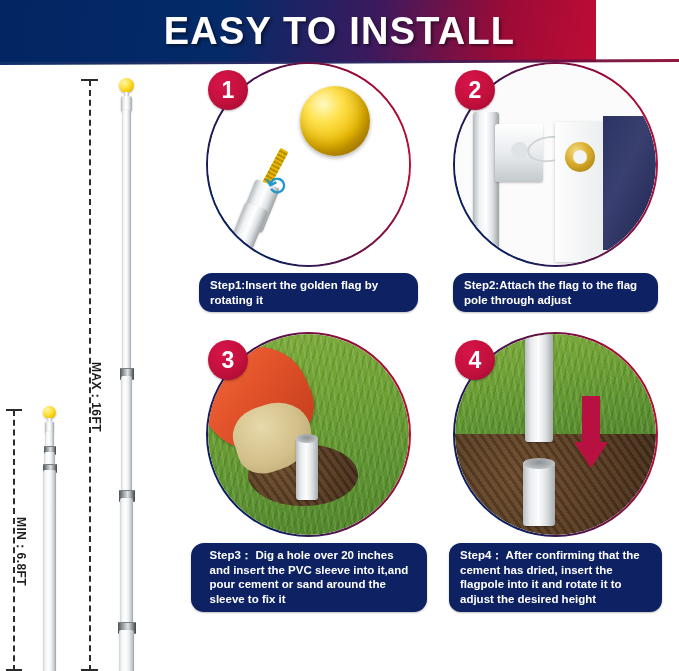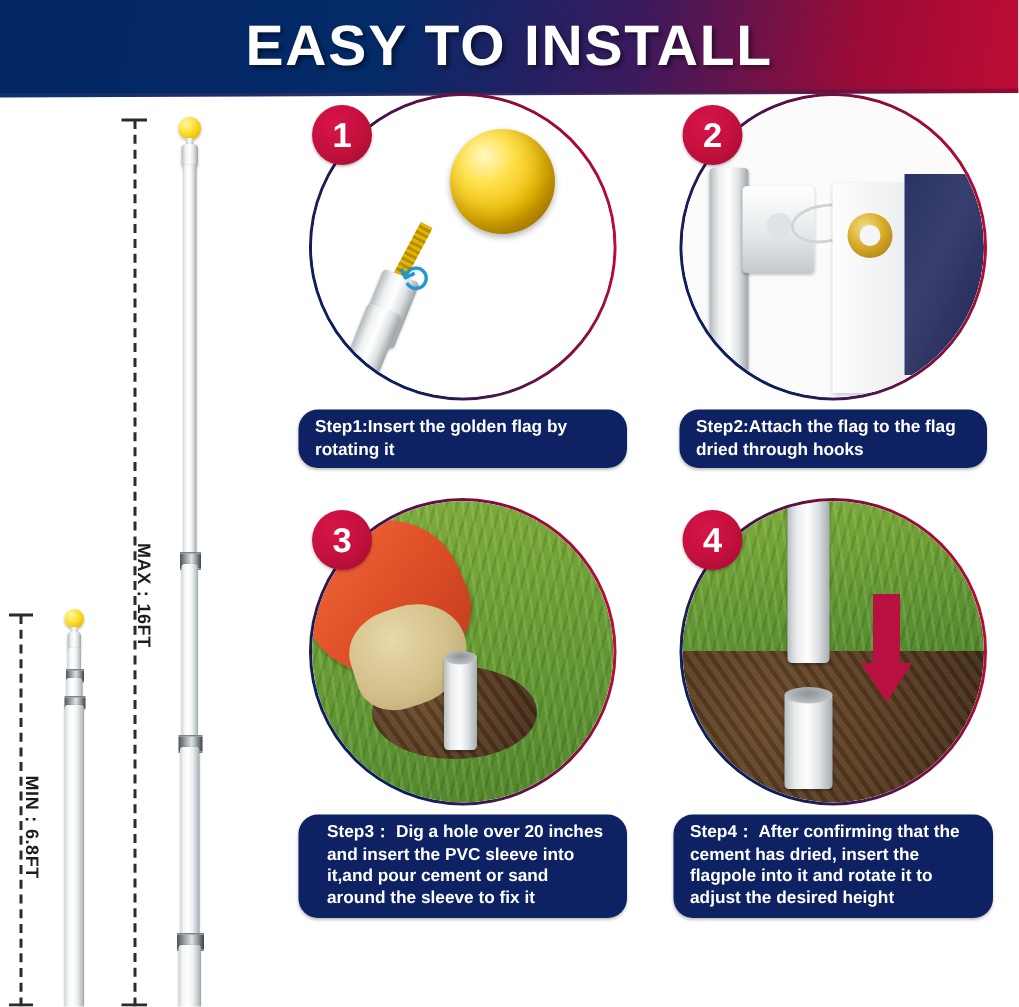--- a/index.html
+++ b/index.html
@@ -2,21 +2,21 @@
 <html><head>
 <meta charset="utf-8">
 <style>
   html,body{margin:0;padding:0;background:#ffffff;}
   body{width:679px;height:671px;overflow:hidden;
        font-family:"Liberation Sans","DejaVu Sans",sans-serif;
        -webkit-font-smoothing:antialiased;}
   .page{position:relative;width:679px;height:671px;background:#fff;}
 
   
-  .banner{position:absolute;left:0;top:0;width:679px;height:62px;
+  .banner{position:absolute;left:0;top:0;width:596px;height:62px;
           background:linear-gradient(100deg,#022662 0%,#042a68 38%,#3a1a5e 62%,#9c0b36 84%,#bd0c35 100%);
           overflow:hidden;}
   .banner-title{position:absolute;left:0;top:0;width:679px;height:62px;
           display:flex;align-items:center;justify-content:center;
           color:#ffffff;font-size:38px;font-weight:bold;letter-spacing:1.2px;
           text-shadow:2px 2px 3px rgba(0,0,0,.45);}
   .banner-under{position:absolute;left:0;top:62px;width:679px;height:3px;
           background:linear-gradient(100deg,#022662 0%,#29215f 55%,#8d0b33 100%);
           transform:skewY(-0.25deg);transform-origin:left top;opacity:.95;}
 
@@ -187,40 +187,40 @@
             <div class="hook" style="left:72px;top:72px;width:42px;height:22px;transform:rotate(-8deg);"></div>
             <div class="flag-panel" style="left:100px;top:58px;width:48px;height:140px;"></div>
             <div class="grommet" style="left:110px;top:78px;width:30px;height:30px;"></div>
             <div class="grommet-hole" style="left:118px;top:86px;width:14px;height:14px;"></div>
             <div class="flag-navy" style="left:148px;top:52px;width:56px;height:134px;"></div>
           </div>
         </div>
       </div>
       <div class="badge">2</div>
     </div>
-    <div class="caption" style="width:205px;">Step2:Attach the flag to the flag dried through hooks</div>
+    <div class="caption" style="width:205px;">Step2:Attach the flag to the flag pole through adjust</div>
   </div>
 
   <div class="step" style="left:190px;top:332px;">
     <div class="circle-wrap">
       <div class="ring">
         <div class="ring-inner">
           <div class="photo">
             <div class="grass"></div>
             <div class="soil" style="left:40px;top:110px;width:110px;height:62px;border-radius:50%;"></div>
             <div class="bucket" style="left:-6px;top:14px;width:108px;height:104px;border-radius:48% 52% 40% 60%;transform:rotate(-24deg);"></div>
             <div class="sand" style="left:26px;top:70px;width:78px;height:66px;border-radius:46% 54% 60% 40%;transform:rotate(-18deg);"></div>
             <div class="pvc" style="left:88px;top:104px;width:22px;height:62px;"></div>
             <div class="pvc-top" style="left:88px;top:100px;width:22px;height:9px;"></div>
           </div>
         </div>
       </div>
       <div class="badge">3</div>
     </div>
-    <div class="caption" style="width:219px;padding-left:19px;">Step3： Dig a hole over 20 inches and insert the PVC sleeve into it,and pour cement or sand around the sleeve to fix it</div>
+    <div class="caption" style="width:236px;padding-left:19px;">Step3： Dig a hole over 20 inches and insert the PVC sleeve into it,and pour cement or sand around the sleeve to fix it</div>
   </div>
 
   <div class="step" style="left:437px;top:332px;">
     <div class="circle-wrap">
       <div class="ring">
         <div class="ring-inner">
           <div class="photo">
             <div class="grass" style="height:108px;"></div>
             <div class="soil" style="top:100px;height:101px;"></div>
             <div class="pvc" style="left:70px;top:0px;width:28px;height:108px;"></div>
@@ -228,16 +228,16 @@
             <div class="pvc-top" style="left:68px;top:124px;width:32px;height:11px;"></div>
             <div class="arrow-down" style="left:118px;top:62px;width:40px;height:72px;">
               <div class="arrow-shaft" style="left:9px;top:0;width:18px;height:48px;"></div>
               <div class="arrow-head" style="left:1px;top:46px;"></div>
             </div>
           </div>
         </div>
       </div>
       <div class="badge">4</div>
     </div>
-    <div class="caption" style="width:213px;">Step4： After confirming that the cement has dried, insert the flagpole into it and rotate it to adjust the desired height</div>
+    <div class="caption" style="width:213px;border-radius:12px;">Step4： After confirming that the cement has dried, insert the flagpole into it and rotate it to adjust the desired height</div>
   </div>
 
 </div>
 
 </body></html>

